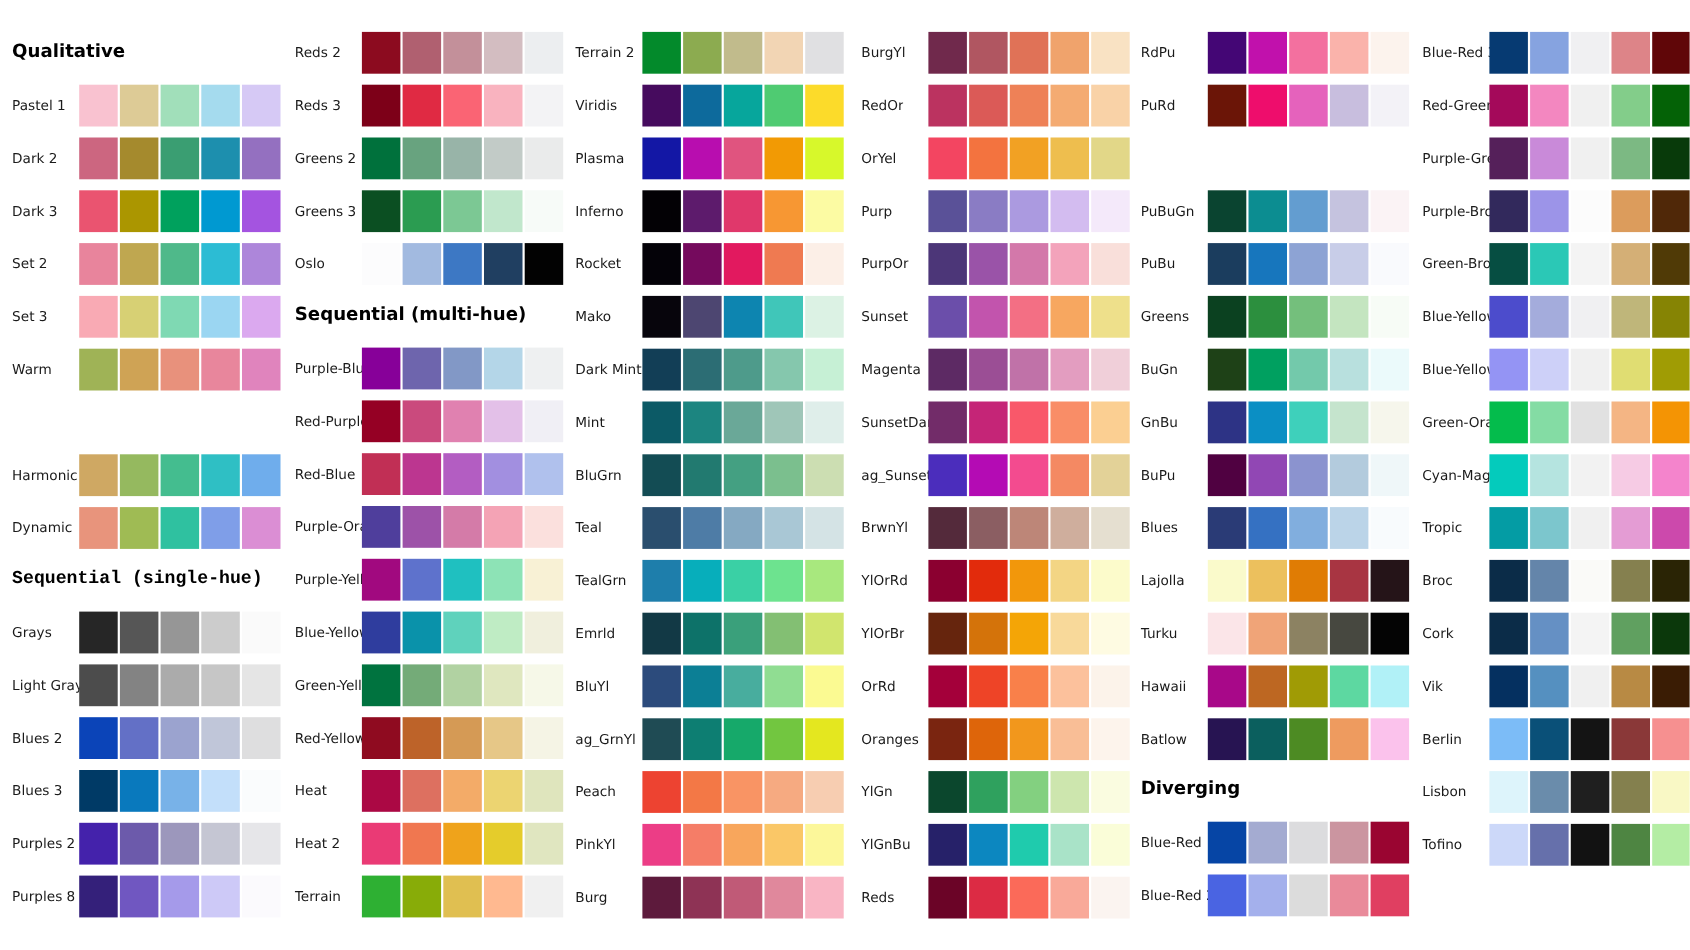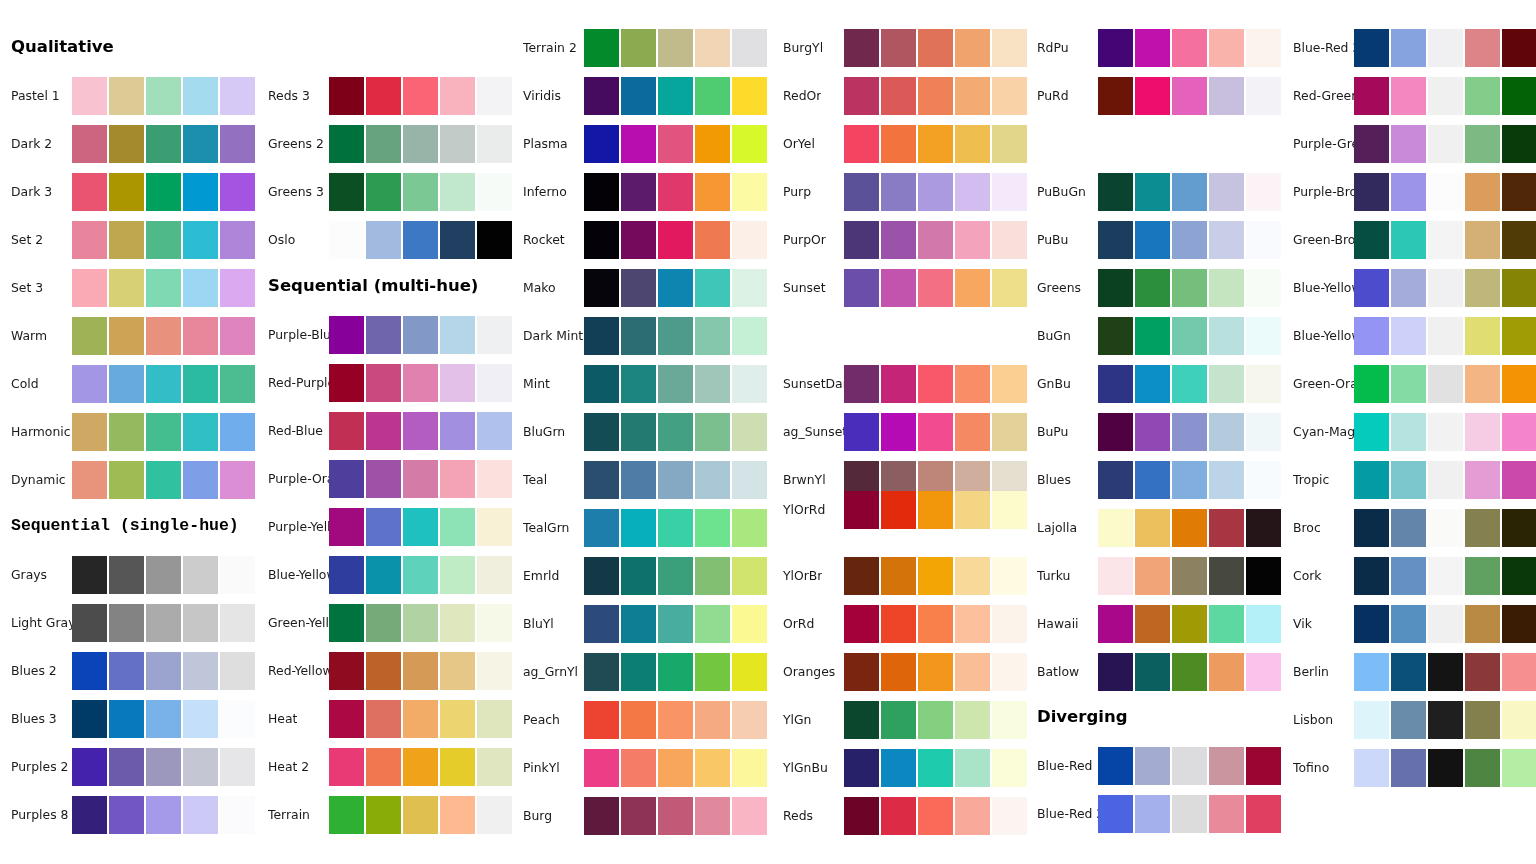--- a/index.html
+++ b/index.html
@@ -132,30 +132,20 @@
       <div class="pal-row" style="top: 317px; left: 0px; width: 256px;">
         <div class="pal-label">Warm</div>
         <div class="swatches">
           <div class="sw" title="#9fb356" style="background: rgb(159, 179, 86);"></div>
           <div class="sw" title="#cfa355" style="background: rgb(207, 163, 85);"></div>
           <div class="sw" title="#e8917c" style="background: rgb(232, 145, 124);"></div>
           <div class="sw" title="#e8869c" style="background: rgb(232, 134, 156);"></div>
           <div class="sw" title="#e084bd" style="background: rgb(224, 132, 189);"></div>
         </div>
       </div>
-      <div class="pal-row" style="top: 365px; left: 0px; width: 256px;">
-        <div class="pal-label">Cold</div>
-        <div class="swatches">
-          <div class="sw" title="#a396e4" style="background: rgb(163, 150, 228);"></div>
-          <div class="sw" title="#66aade" style="background: rgb(102, 170, 222);"></div>
-          <div class="sw" title="#33bdc6" style="background: rgb(51, 189, 198);"></div>
-          <div class="sw" title="#2bbba3" style="background: rgb(43, 187, 163);"></div>
-          <div class="sw" title="#4cbd91" style="background: rgb(76, 189, 145);"></div>
-        </div>
-      </div>
       <div class="pal-row" style="top: 413px; left: 0px; width: 256px;">
         <div class="pal-label">Harmonic</div>
         <div class="swatches">
           <div class="sw" title="#cfa863" style="background: rgb(207, 168, 99);"></div>
           <div class="sw" title="#95b95f" style="background: rgb(149, 185, 95);"></div>
           <div class="sw" title="#44bd8f" style="background: rgb(68, 189, 143);"></div>
           <div class="sw" title="#2fbfc4" style="background: rgb(47, 191, 196);"></div>
           <div class="sw" title="#6fadec" style="background: rgb(111, 173, 236);"></div>
         </div>
       </div>
@@ -225,20 +215,30 @@
         <div class="swatches">
           <div class="sw" title="#34207a" style="background: rgb(52, 32, 122);"></div>
           <div class="sw" title="#7057c1" style="background: rgb(112, 87, 193);"></div>
           <div class="sw" title="#a59aea" style="background: rgb(165, 154, 234);"></div>
           <div class="sw" title="#cdc9f7" style="background: rgb(205, 201, 247);"></div>
           <div class="sw" title="#fbfafd" style="background: rgb(251, 250, 253);"></div>
         </div>
       </div>
     </div>
     <div class="column col-1">
+      <div class="pal-row" style="top: 29px; left: 0px; width: 256px;">
+        <div class="pal-label">Reds 2</div>
+        <div class="swatches">
+          <div class="sw" title="#8c0b1f" style="background: rgb(140, 11, 31);"></div>
+          <div class="sw" title="#b06070" style="background: rgb(176, 96, 112);"></div>
+          <div class="sw" title="#c3909a" style="background: rgb(195, 144, 154);"></div>
+          <div class="sw" title="#d3bdc1" style="background: rgb(211, 189, 193);"></div>
+          <div class="sw" title="#eceef0" style="background: rgb(236, 238, 240);"></div>
+        </div>
+      </div>
       <div class="pal-row" style="top: 77px; left: 0px; width: 256px;">
         <div class="pal-label">Reds 3</div>
         <div class="swatches">
           <div class="sw" title="#7d0018" style="background: rgb(125, 0, 24);"></div>
           <div class="sw" title="#e02a43" style="background: rgb(224, 42, 67);"></div>
           <div class="sw" title="#fa6474" style="background: rgb(250, 100, 116);"></div>
           <div class="sw" title="#f9b3bf" style="background: rgb(249, 179, 191);"></div>
           <div class="sw" title="#f3f3f5" style="background: rgb(243, 243, 245);"></div>
         </div>
       </div>
@@ -610,20 +610,30 @@
       <div class="pal-row" style="top: 269px; left: 0px; width: 256px;">
         <div class="pal-label">Sunset</div>
         <div class="swatches">
           <div class="sw" title="#6b4eaa" style="background: rgb(107, 78, 170);"></div>
           <div class="sw" title="#c254ad" style="background: rgb(194, 84, 173);"></div>
           <div class="sw" title="#f36f84" style="background: rgb(243, 111, 132);"></div>
           <div class="sw" title="#f7a760" style="background: rgb(247, 167, 96);"></div>
           <div class="sw" title="#eee08b" style="background: rgb(238, 224, 139);"></div>
         </div>
       </div>
+      <div class="pal-row" style="top: 317px; left: 0px; width: 256px;">
+        <div class="pal-label">Magenta</div>
+        <div class="swatches">
+          <div class="sw" title="#5d2a64" style="background: rgb(93, 42, 100);"></div>
+          <div class="sw" title="#9b4e95" style="background: rgb(155, 78, 149);"></div>
+          <div class="sw" title="#c072a8" style="background: rgb(192, 114, 168);"></div>
+          <div class="sw" title="#e39dc0" style="background: rgb(227, 157, 192);"></div>
+          <div class="sw" title="#f0cfd9" style="background: rgb(240, 207, 217);"></div>
+        </div>
+      </div>
       <div class="pal-row" style="top: 365px; left: 0px; width: 256px;">
         <div class="pal-label clip">SunsetDark</div>
         <div class="swatches">
           <div class="sw" title="#722c69" style="background: rgb(114, 44, 105);"></div>
           <div class="sw" title="#c52577" style="background: rgb(197, 37, 119);"></div>
           <div class="sw" title="#f9586a" style="background: rgb(249, 88, 106);"></div>
           <div class="sw" title="#f98d67" style="background: rgb(249, 141, 103);"></div>
           <div class="sw" title="#fbcf92" style="background: rgb(251, 207, 146);"></div>
         </div>
       </div>
@@ -640,21 +650,21 @@
       <div class="pal-row" style="top: 461px; left: 0px; width: 256px;">
         <div class="pal-label">BrwnYl</div>
         <div class="swatches">
           <div class="sw" title="#542a3b" style="background: rgb(84, 42, 59);"></div>
           <div class="sw" title="#8b5e62" style="background: rgb(139, 94, 98);"></div>
           <div class="sw" title="#bd8678" style="background: rgb(189, 134, 120);"></div>
           <div class="sw" title="#cfae9d" style="background: rgb(207, 174, 157);"></div>
           <div class="sw" title="#e5dfd0" style="background: rgb(229, 223, 208);"></div>
         </div>
       </div>
-      <div class="pal-row" style="top: 491px; left: 0px; width: 256px;">
+      <div class="pal-row" style="top: 509px; left: 0px; width: 256px;">
         <div class="pal-label">YlOrRd</div>
         <div class="swatches">
           <div class="sw" title="#8b0030" style="background: rgb(139, 0, 48);"></div>
           <div class="sw" title="#e22b0c" style="background: rgb(226, 43, 12);"></div>
           <div class="sw" title="#f2970b" style="background: rgb(242, 151, 11);"></div>
           <div class="sw" title="#f3d584" style="background: rgb(243, 213, 132);"></div>
           <div class="sw" title="#fcfbcb" style="background: rgb(252, 251, 203);"></div>
         </div>
       </div>
       <div class="pal-row" style="top: 557px; left: 0px; width: 256px;">

